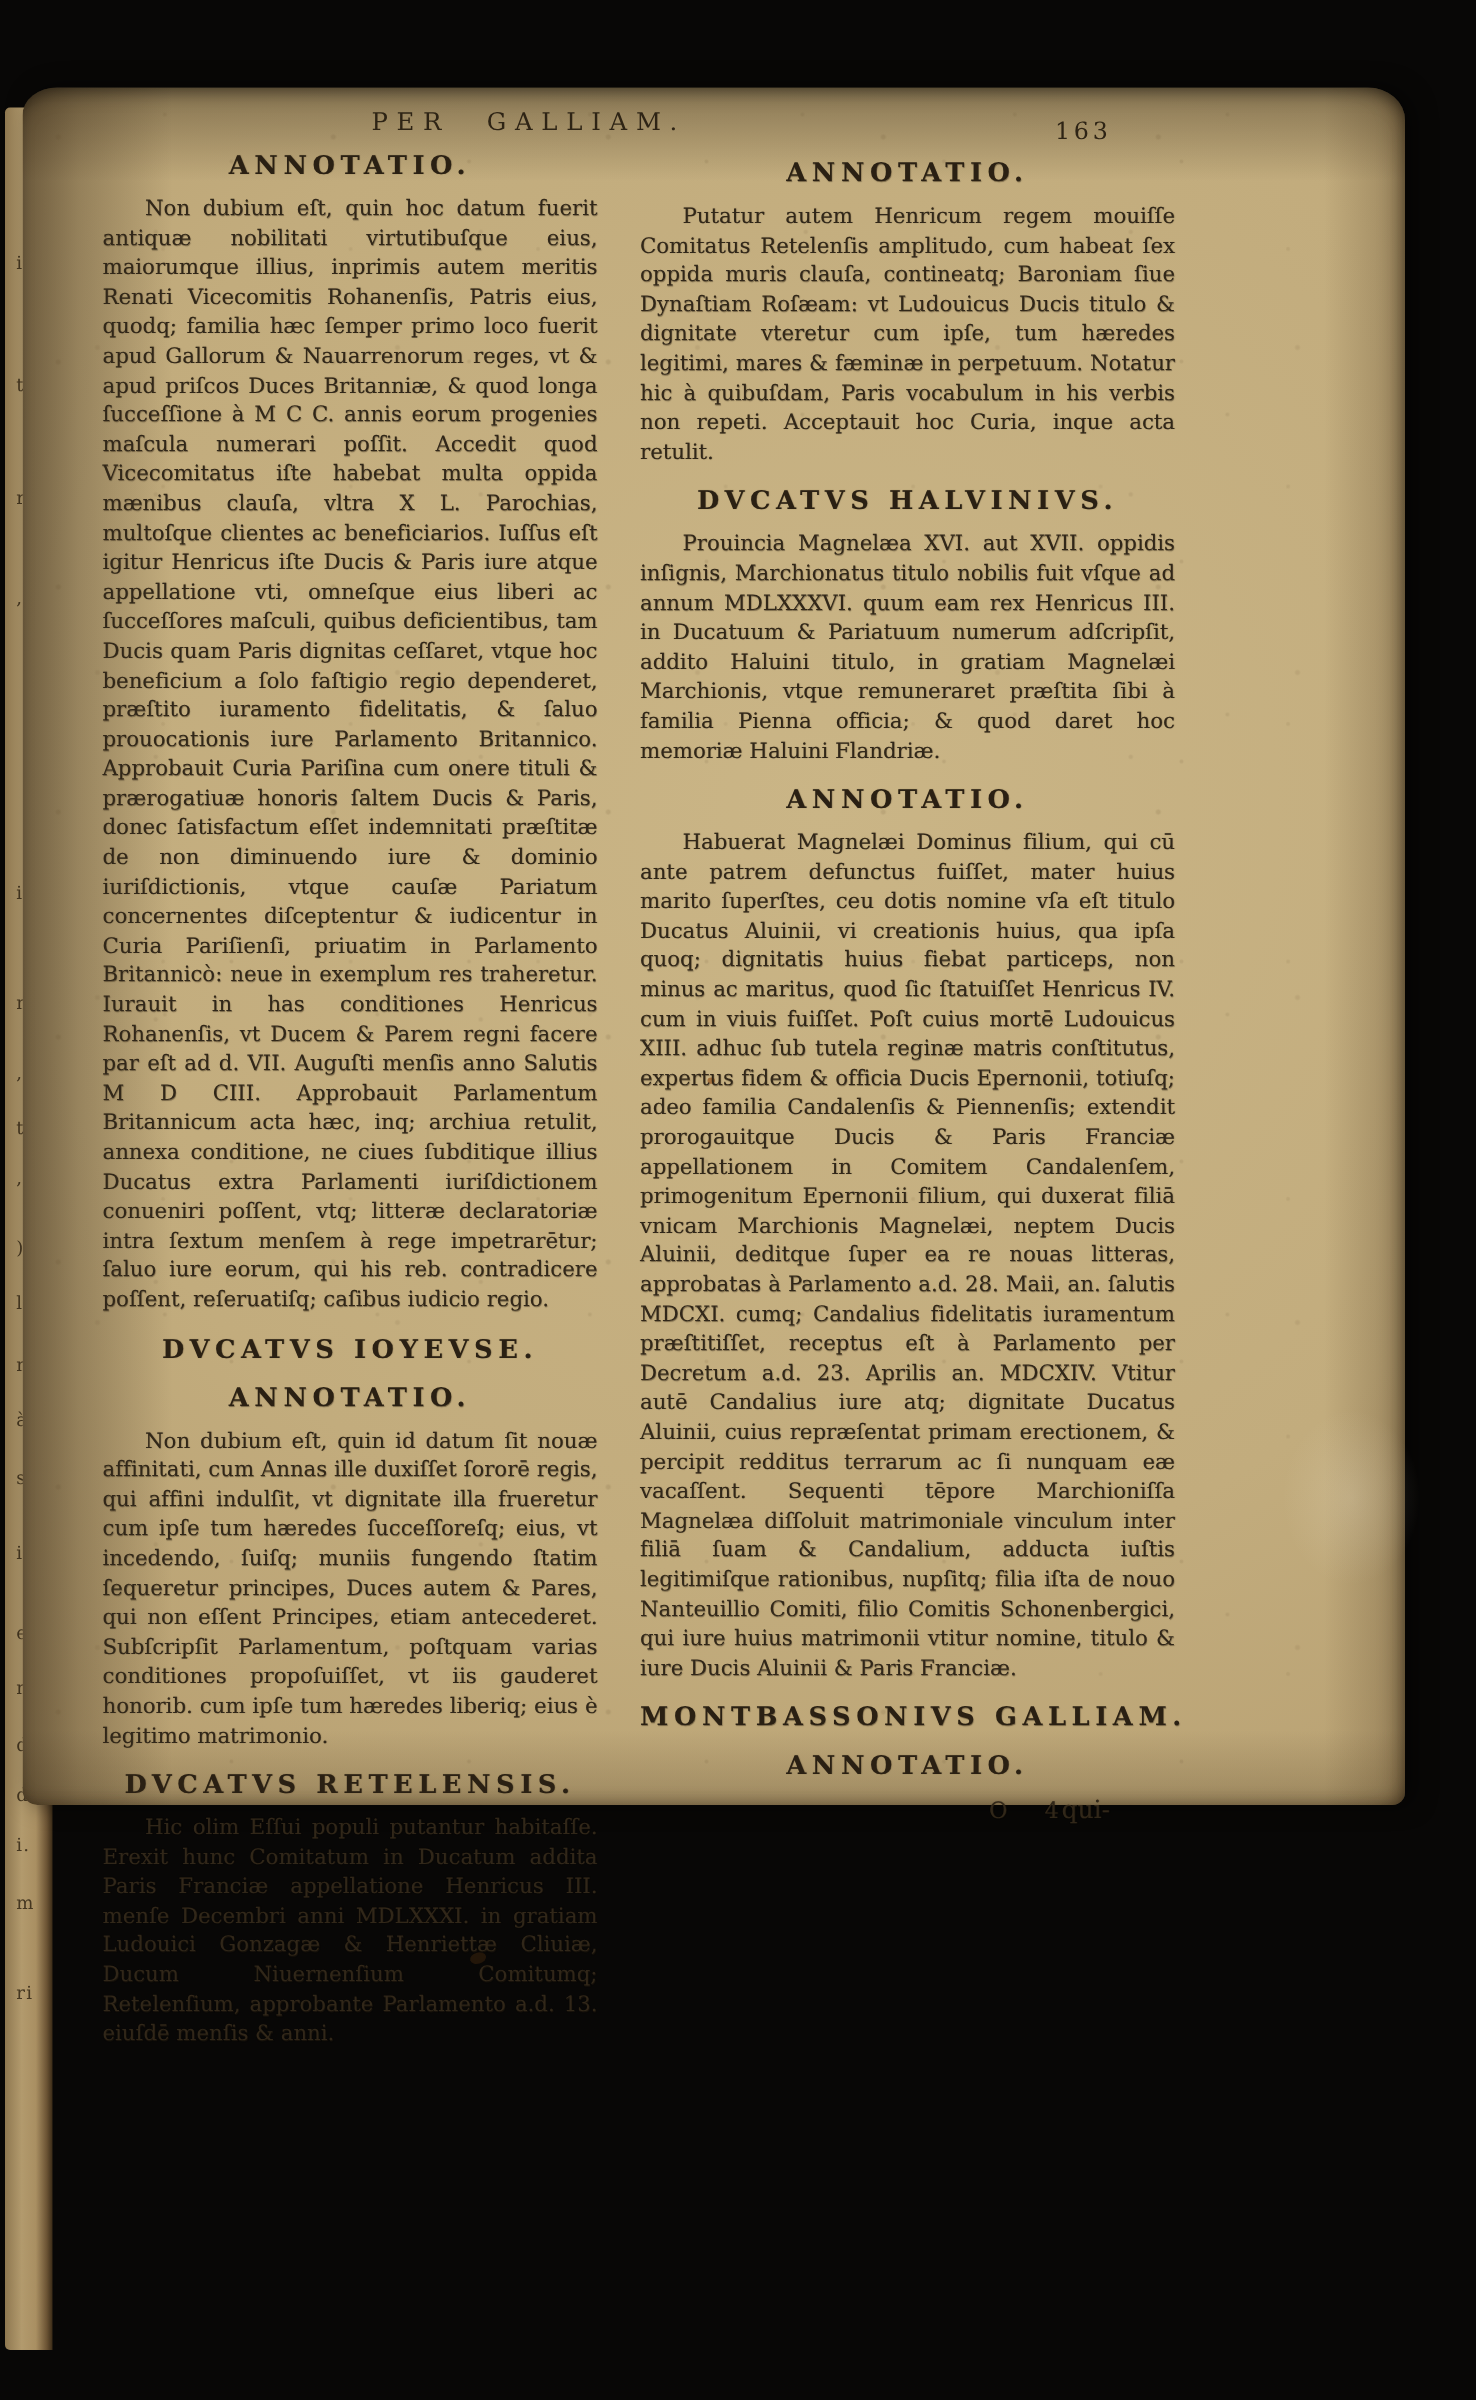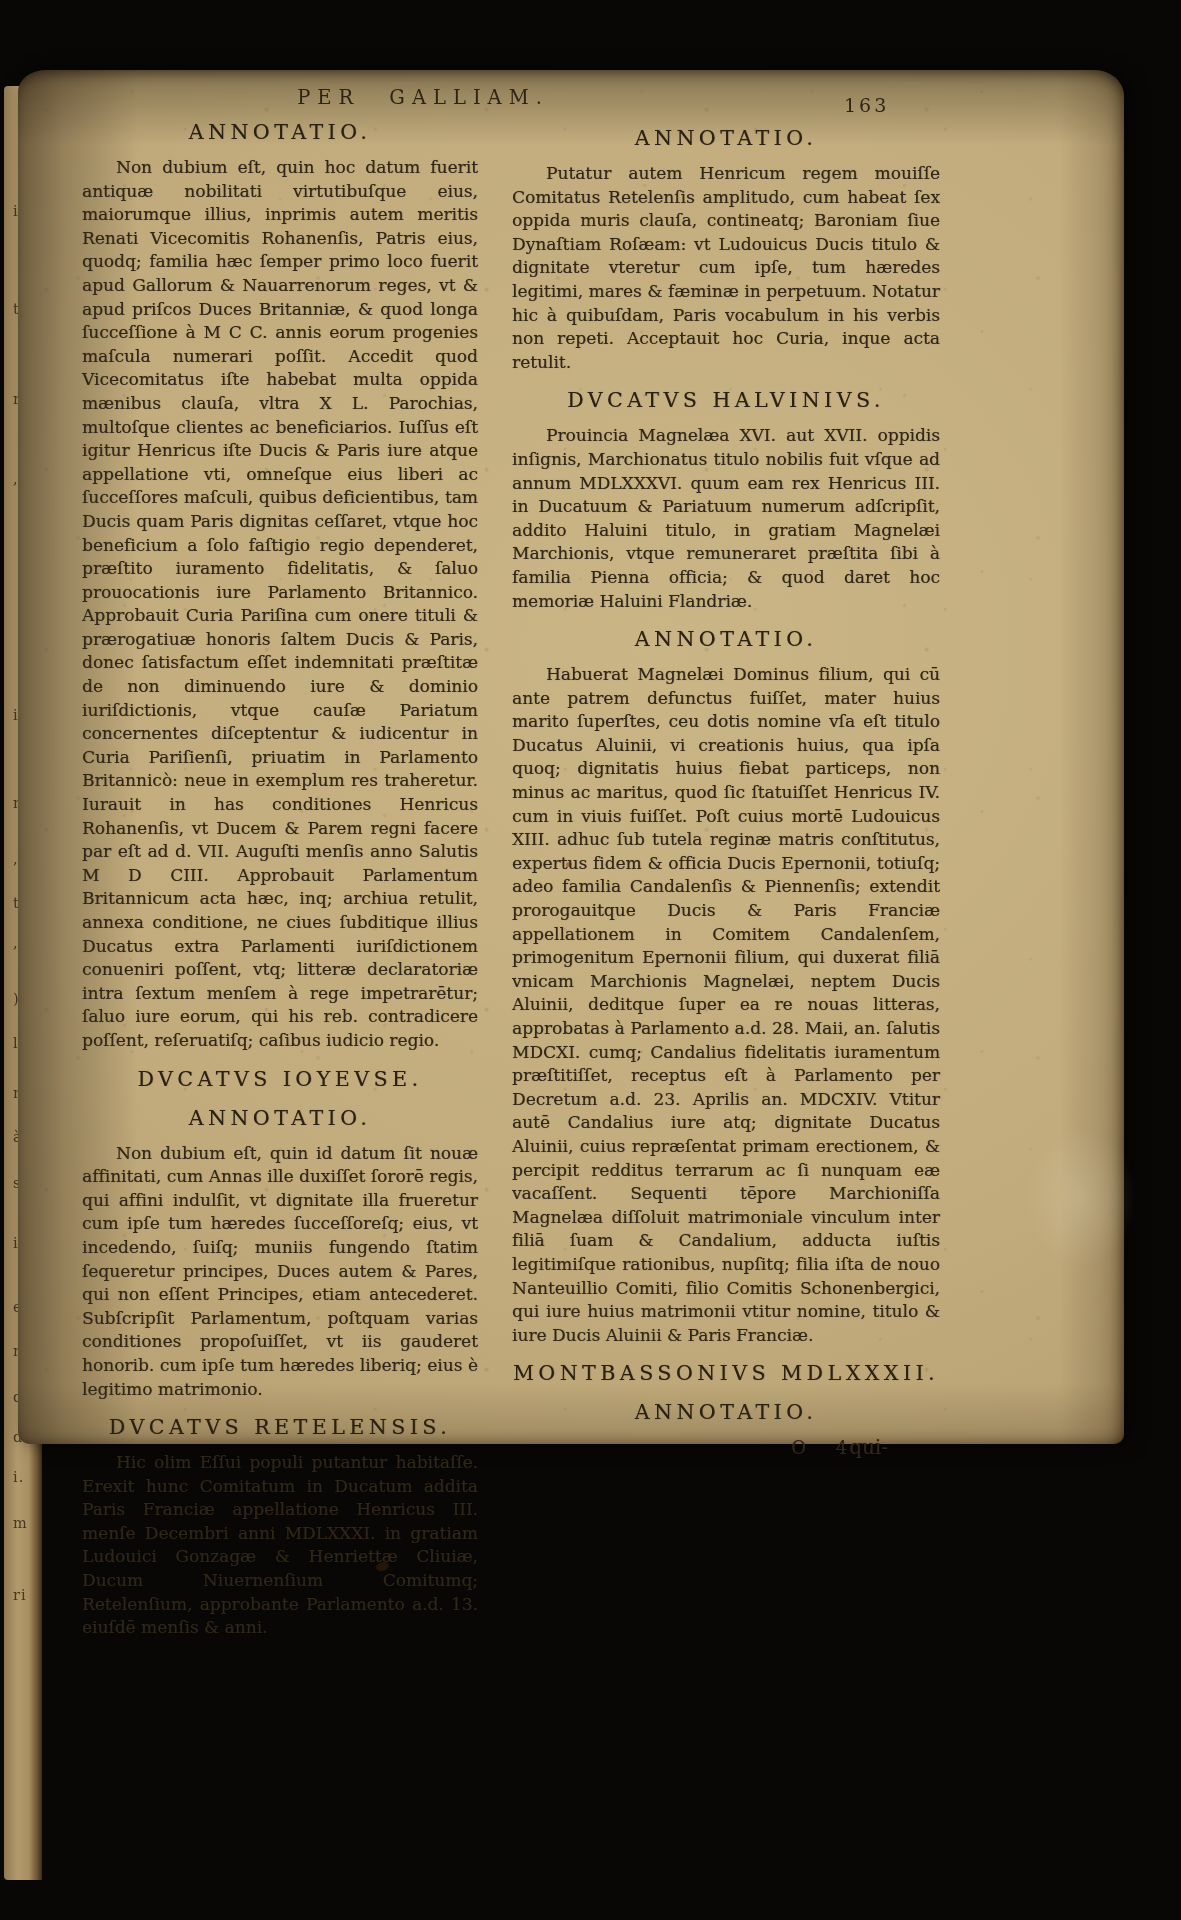--- a/index.html
+++ b/index.html
@@ -77,21 +77,21 @@
     position:absolute; color:#312719;
     font-size:17px; line-height:23.6px;
     text-align:justify;
     text-shadow:0.4px 0.4px 0.7px rgba(45,33,18,.5);
     font-variant-ligatures:none;
   }
   .col-left  { left:64px;  top:36px; width:396px; }
   .col-right { left:494px; top:42px; width:428px; }
 
   .sec-heading {
-    font-size:20.5px; line-height:26px; font-weight:normal;
+    font-size:20.5px; line-height:26px; font-weight:bold;
     letter-spacing:4.5px; text-align:center; white-space:nowrap;
     margin:13px 0 11px; color:#2a2013; text-indent:0;
   }
   .para { margin:0 0 5px; text-indent:34px; }
 
   .sig-row {
     display:flex; justify-content:flex-end; align-items:baseline;
     margin-top:8px; padding-left:168px; padding-right:52px;
     font-size:18px; color:#312719;
   }
@@ -146,21 +146,21 @@
         <div class="sec-heading">DVCATVS RETELENSIS.</div>
         <p class="para">Hic olim Eſſui populi putantur habitaſſe. Erexit hunc Comitatum in Ducatum addita Paris Franciæ appellatione Henricus III. menſe Decembri anni MDLXXXI. in gratiam Ludouici Gonzagæ &amp; Henriettæ Cliuiæ, Ducum Niuernenſium Comitumq; Retelenſium, approbante Parlamento a.d. 13. eiuſdē menſis &amp; anni.</p>
       </div>
     <div class="col col-right">
         <div class="sec-heading">ANNOTATIO.</div>
         <p class="para">Putatur autem Henricum regem mouiſſe Comitatus Retelenſis amplitudo, cum habeat ſex oppida muris clauſa, contineatq; Baroniam ſiue Dynaſtiam Roſæam: vt Ludouicus Ducis titulo &amp; dignitate vteretur cum ipſe, tum hæredes legitimi, mares &amp; fæminæ in perpetuum. Notatur hic à quibuſdam, Paris vocabulum in his verbis non repeti. Acceptauit hoc Curia, inque acta retulit.</p>
         <div class="sec-heading">DVCATVS HALVINIVS.</div>
         <p class="para">Prouincia Magnelæa XVI. aut XVII. oppidis inſignis, Marchionatus titulo nobilis fuit vſque ad annum MDLXXXVI. quum eam rex Henricus III. in Ducatuum &amp; Pariatuum numerum adſcripſit, addito Haluini titulo, in gratiam Magnelæi Marchionis, vtque remuneraret præſtita ſibi à familia Pienna officia; &amp; quod daret hoc memoriæ Haluini Flandriæ.</p>
         <div class="sec-heading">ANNOTATIO.</div>
         <p class="para">Habuerat Magnelæi Dominus filium, qui cū ante patrem defunctus fuiſſet, mater huius marito ſuperſtes, ceu dotis nomine vſa eſt titulo Ducatus Aluinii, vi creationis huius, qua ipſa quoq; dignitatis huius fiebat particeps, non minus ac maritus, quod ſic ſtatuiſſet Henricus IV. cum in viuis fuiſſet. Poſt cuius mortē Ludouicus XIII. adhuc ſub tutela reginæ matris conſtitutus, expertus fidem &amp; officia Ducis Epernonii, totiuſq; adeo familia Candalenſis &amp; Piennenſis; extendit prorogauitque Ducis &amp; Paris Franciæ appellationem in Comitem Candalenſem, primogenitum Epernonii filium, qui duxerat filiā vnicam Marchionis Magnelæi, neptem Ducis Aluinii, deditque ſuper ea re nouas litteras, approbatas à Parlamento a.d. 28. Maii, an. ſalutis MDCXI. cumq; Candalius fidelitatis iuramentum præſtitiſſet, receptus eſt à Parlamento per Decretum a.d. 23. Aprilis an. MDCXIV. Vtitur autē Candalius iure atq; dignitate Ducatus Aluinii, cuius repræſentat primam erectionem, &amp; percipit redditus terrarum ac ſi nunquam eæ vacaſſent. Sequenti tēpore Marchioniſſa Magnelæa diſſoluit matrimoniale vinculum inter filiā ſuam &amp; Candalium, adducta iuſtis legitimiſque rationibus, nupſitq; filia iſta de nouo Nanteuillio Comiti, filio Comitis Schonenbergici, qui iure huius matrimonii vtitur nomine, titulo &amp; iure Ducis Aluinii &amp; Paris Franciæ.</p>
-        <div class="sec-heading">MONTBASSONIVS MDLXXXII.</div>
+        <div class="sec-heading">MONTBASSONIVS GALLIAM.</div>
         <div class="sec-heading">ANNOTATIO.</div>
         <div class="sig-row">
           <span class="sig">O 4</span>
           <span class="catchword">qui-</span>
         </div>
       </div>
   </div>
 
 </div>
 

